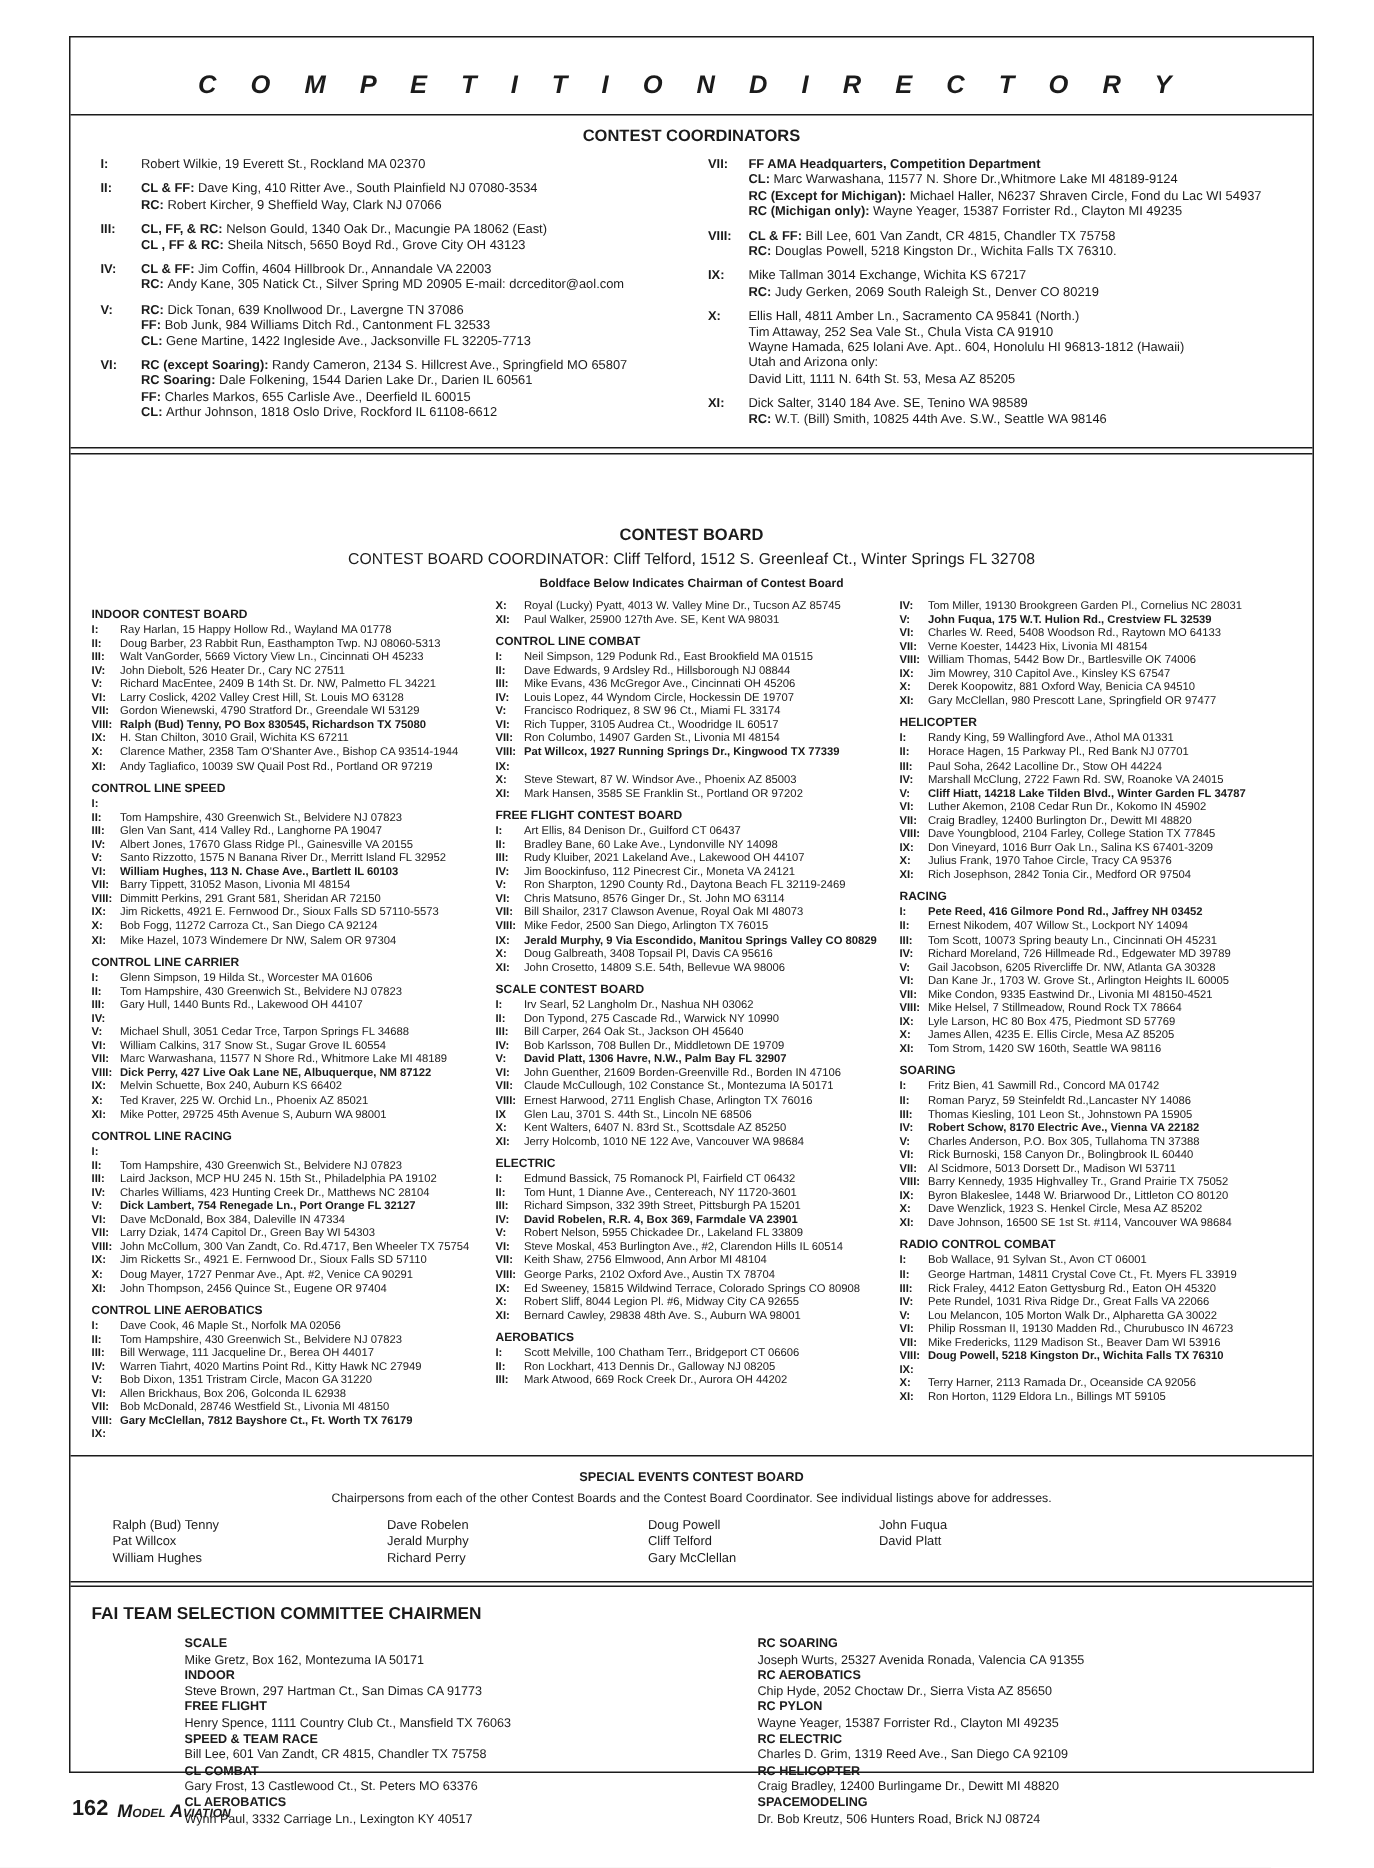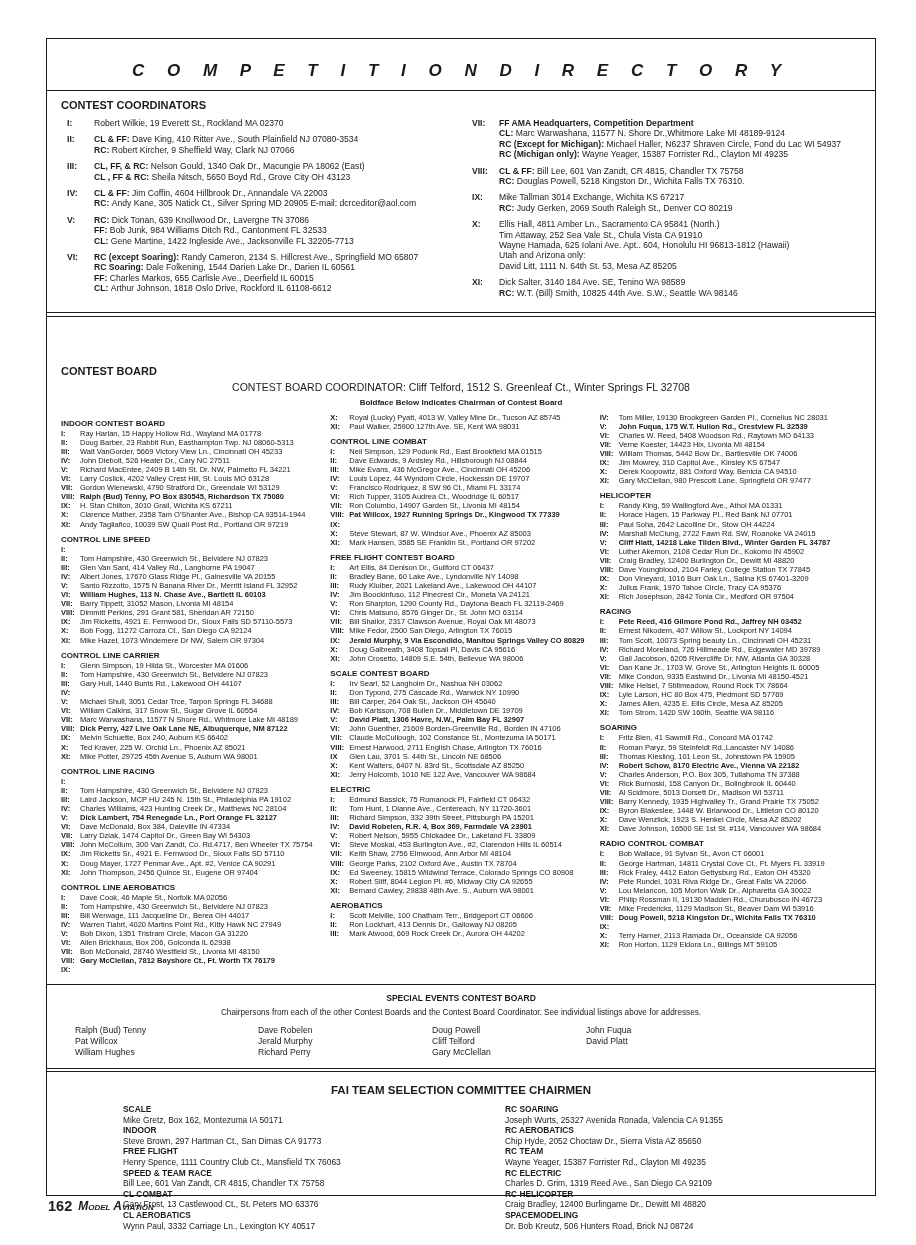--- a/index.html
+++ b/index.html
@@ -1,25 +1,25 @@
 <!DOCTYPE html>
 <html><head>
 <meta charset="utf-8">
 <style>
   html,body{margin:0;padding:0;background:#f4f4f2;}
   .page{position:relative;width:916px;height:1245px;background:#ffffff;
         font-family:"Liberation Sans",sans-serif;color:#1b1b1b;overflow:hidden;}
-  .frame{position:absolute;left:46px;top:38px;width:830px;height:1158px;
+  .frame{position:absolute;left:46px;top:24px;width:830px;height:1158px;
          border:1.5px solid #1b1b1b;box-sizing:border-box;padding:0 14px;background:#fff;}
   .title{text-align:center;font-weight:bold;font-style:italic;font-size:17px;
          letter-spacing:9px;margin-top:22px;white-space:nowrap;}
   .rule{border-top:1.5px solid #1b1b1b;margin:9px -14px 0 -14px;}
   .rule2{height:2.5px;border-top:1px solid #1b1b1b;border-bottom:1px solid #1b1b1b;
          margin:8px -14px 0 -14px;}
-  .sec-head{font-weight:bold;font-size:11px;margin:8px 0 7px;}
+  .sec-head{text-align:center;font-weight:bold;font-size:11px;margin:8px 0 7px;}
   
   .coord-wrap{display:flex;gap:22px;margin:2px 6px 4px 6px;}
   .coord-col{flex:1;min-width:0;}
   .coord-entry{display:flex;margin-bottom:6px;font-size:8.6px;line-height:10.4px;}
   .coord-num{width:27px;flex:none;font-weight:bold;}
   .coord-lines{flex:1;min-width:0;}
   .coord-line{white-space:nowrap;}
   .coord-line b{font-weight:bold;}
   
   .cb-coordinator{text-align:center;font-weight:normal;font-size:10.5px;margin:1px 0 5px;}
@@ -32,29 +32,29 @@
   .b-num{width:19px;flex:none;font-weight:bold;}
   .b-text{white-space:nowrap;}
   .chair{font-weight:bold;}
   
   .se-head{text-align:center;font-weight:bold;font-size:8.5px;margin:8px 0 5px;}
   .se-note{text-align:center;font-size:8.2px;margin-bottom:8px;}
   .se-grid{display:grid;grid-template-columns:183px 174px 154px 206px auto;
            padding:0 14px;margin-bottom:10px;}
   .se-name{font-size:8.6px;line-height:11px;white-space:nowrap;}
   
-  .fai-head{text-align:center;font-weight:bold;font-size:11.5px;margin:12px 0 8px;}
+  .fai-head{text-align:left;font-weight:bold;font-size:11.5px;margin:12px 0 8px;}
   .fai-wrap{display:flex;}
   .fai-col{width:50%;box-sizing:border-box;}
   .fai-col.l{padding-left:62px;}
   .fai-col.r{padding-left:44px;}
   .fai-title{font-weight:bold;font-size:8.4px;line-height:10.6px;white-space:nowrap;}
   .fai-person{font-size:8.4px;line-height:10.6px;white-space:nowrap;}
   
-  .footer{position:absolute;left:48px;top:1198px;display:flex;align-items:center;gap:6px;}
+  .footer{position:absolute;left:48px;top:1198px;display:flex;align-items:flex-end;gap:6px;}
   .pg{font-weight:bold;font-size:14.5px;}
   .mag{font-weight:bold;font-style:italic;font-variant:small-caps;font-size:12px;}
 </style>
 </head>
 <body>
 
 <div class="page">
   <div class="frame">
 
     <div class="title">C O M P E T I T I O N   D I R E C T O R Y</div>
@@ -838,21 +838,21 @@
           <div class="fai-title">CL COMBAT</div>
           <div class="fai-person">Gary Frost, 13 Castlewood Ct., St. Peters MO 63376</div>
           <div class="fai-title">CL AEROBATICS</div>
           <div class="fai-person">Wynn Paul, 3332 Carriage Ln., Lexington KY 40517</div>
         </div>
       <div class="fai-col r" id="fai-right">
           <div class="fai-title">RC SOARING</div>
           <div class="fai-person">Joseph Wurts, 25327 Avenida Ronada, Valencia CA 91355</div>
           <div class="fai-title">RC AEROBATICS</div>
           <div class="fai-person">Chip Hyde, 2052 Choctaw Dr., Sierra Vista AZ 85650</div>
-          <div class="fai-title">RC TEAM</div>
+          <div class="fai-title">RC PYLON</div>
           <div class="fai-person">Wayne Yeager, 15387 Forrister Rd., Clayton MI 49235</div>
           <div class="fai-title">RC ELECTRIC</div>
           <div class="fai-person">Charles D. Grim, 1319 Reed Ave., San Diego CA 92109</div>
           <div class="fai-title">RC HELICOPTER</div>
           <div class="fai-person">Craig Bradley, 12400 Burlingame Dr., Dewitt MI 48820</div>
           <div class="fai-title">SPACEMODELING</div>
           <div class="fai-person">Dr. Bob Kreutz, 506 Hunters Road, Brick NJ 08724</div>
         </div>
     </div>
 

